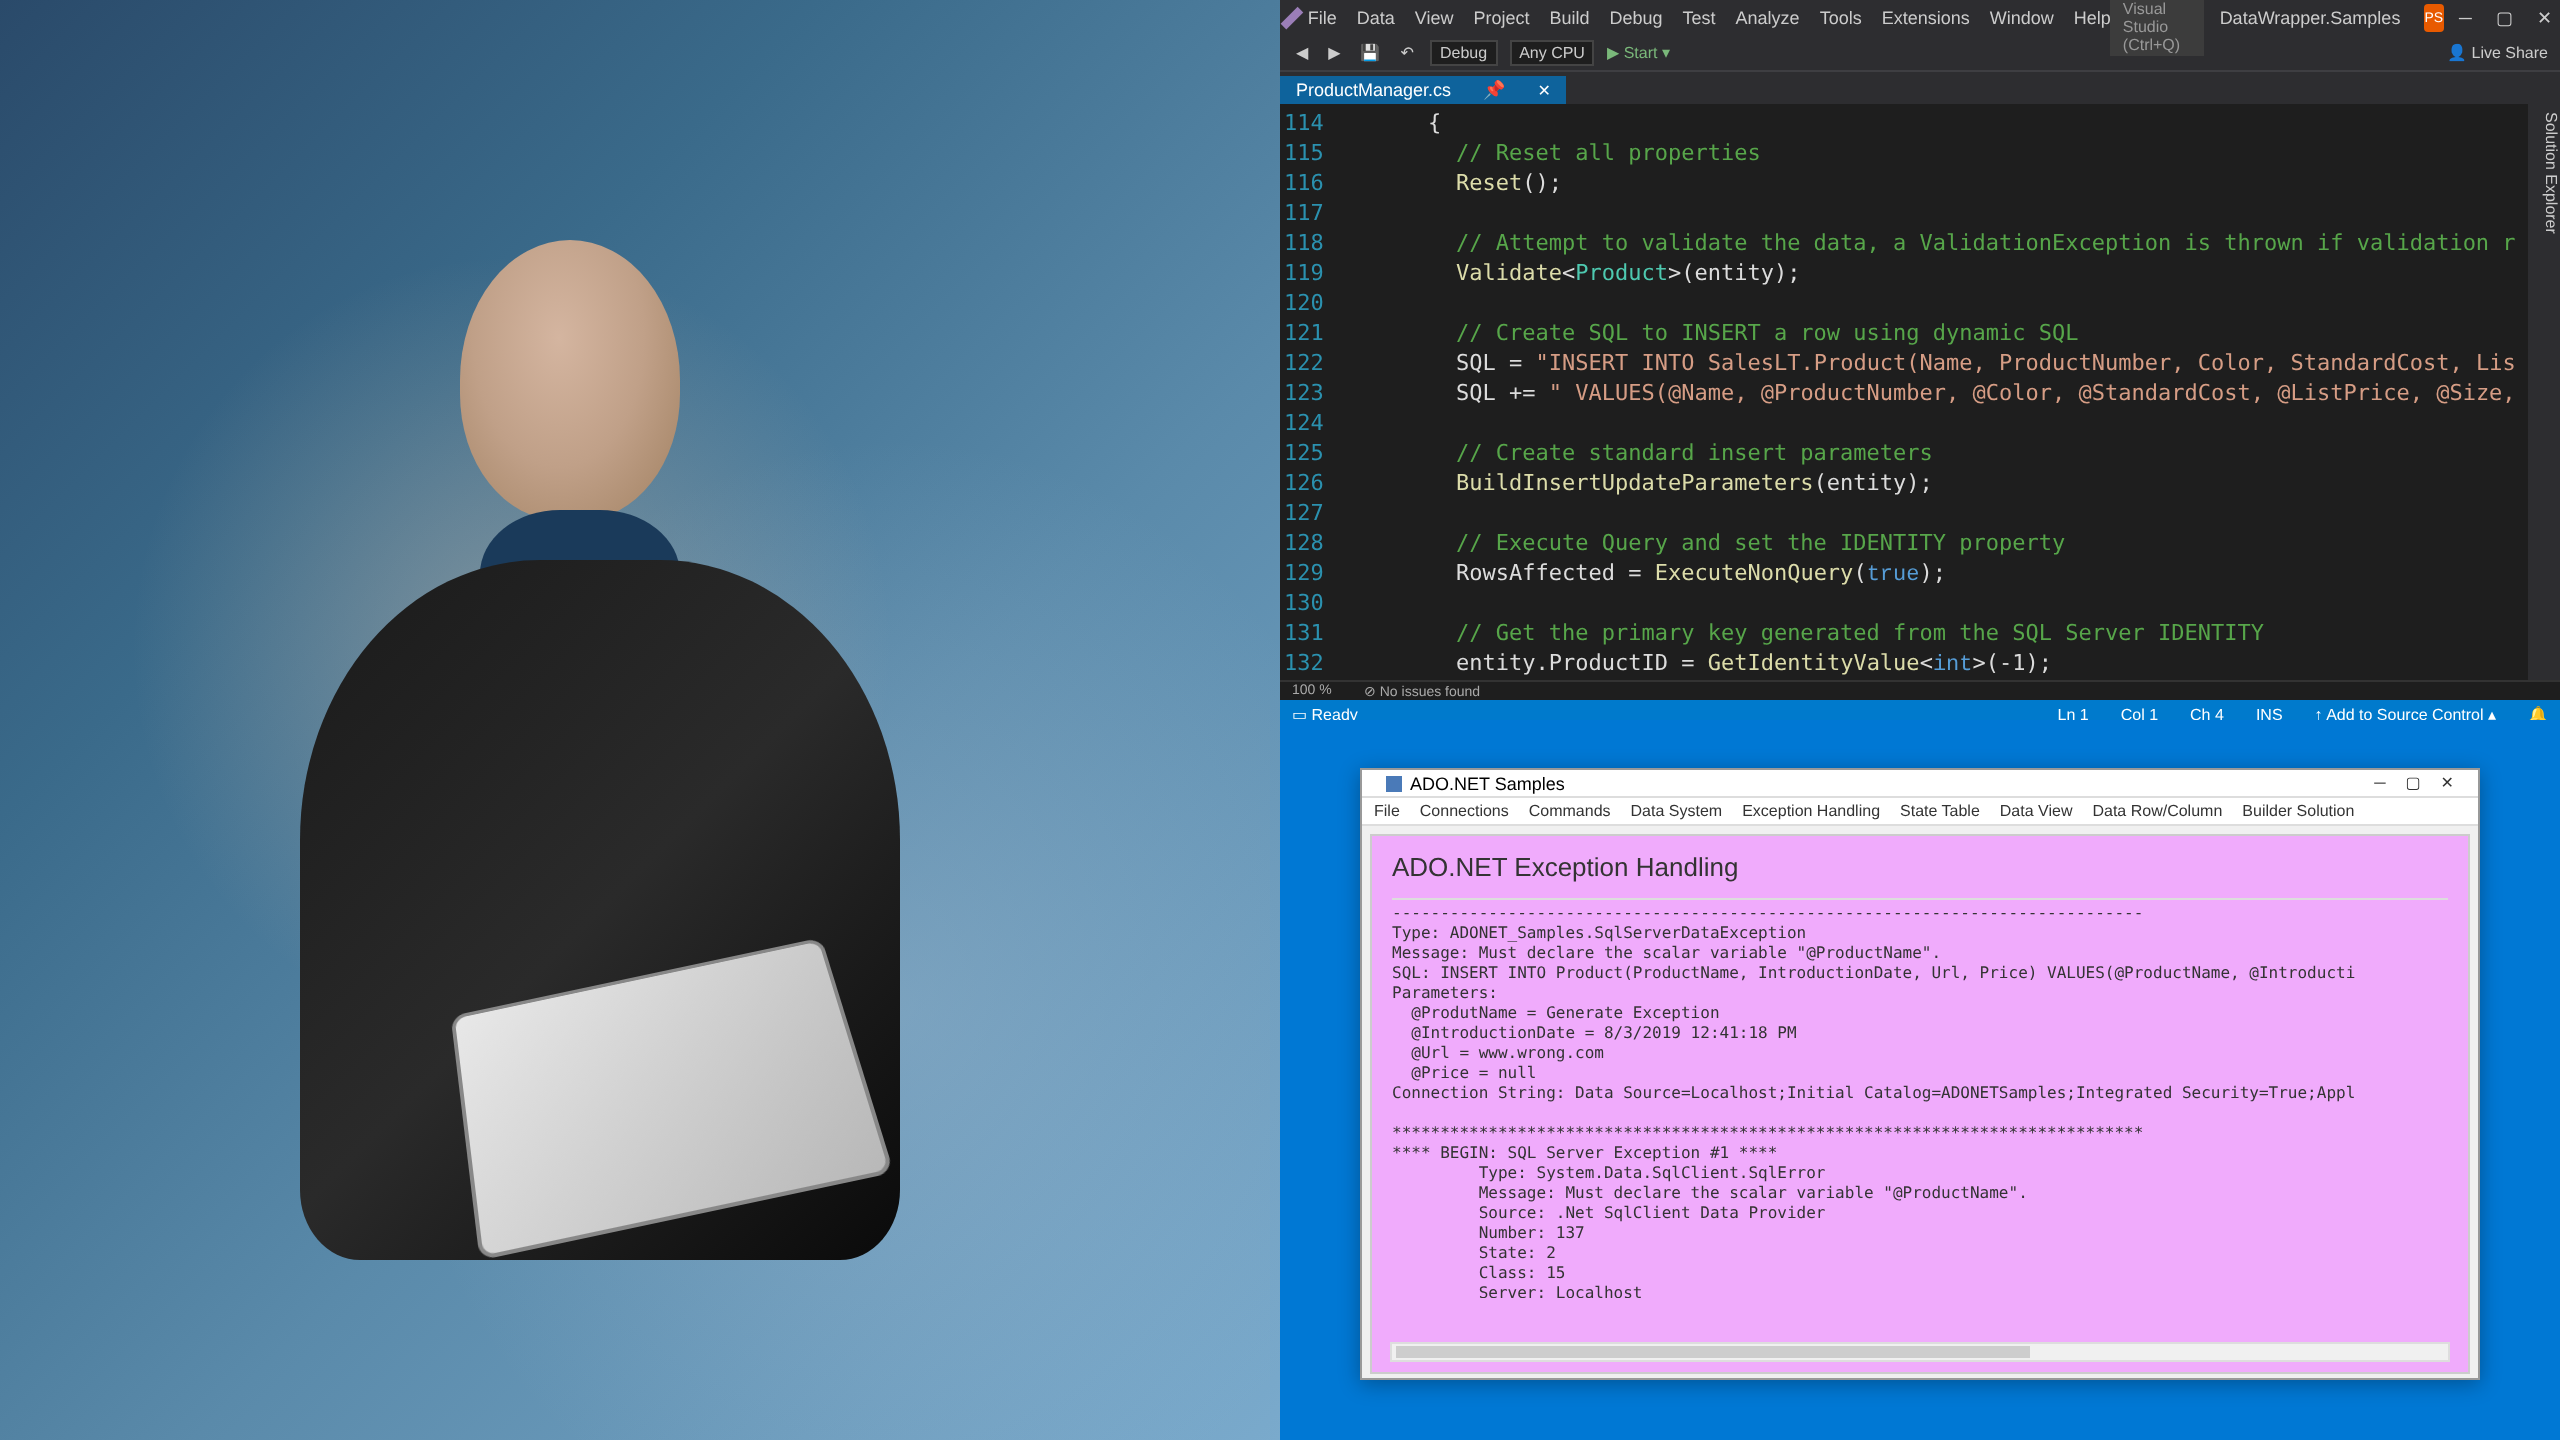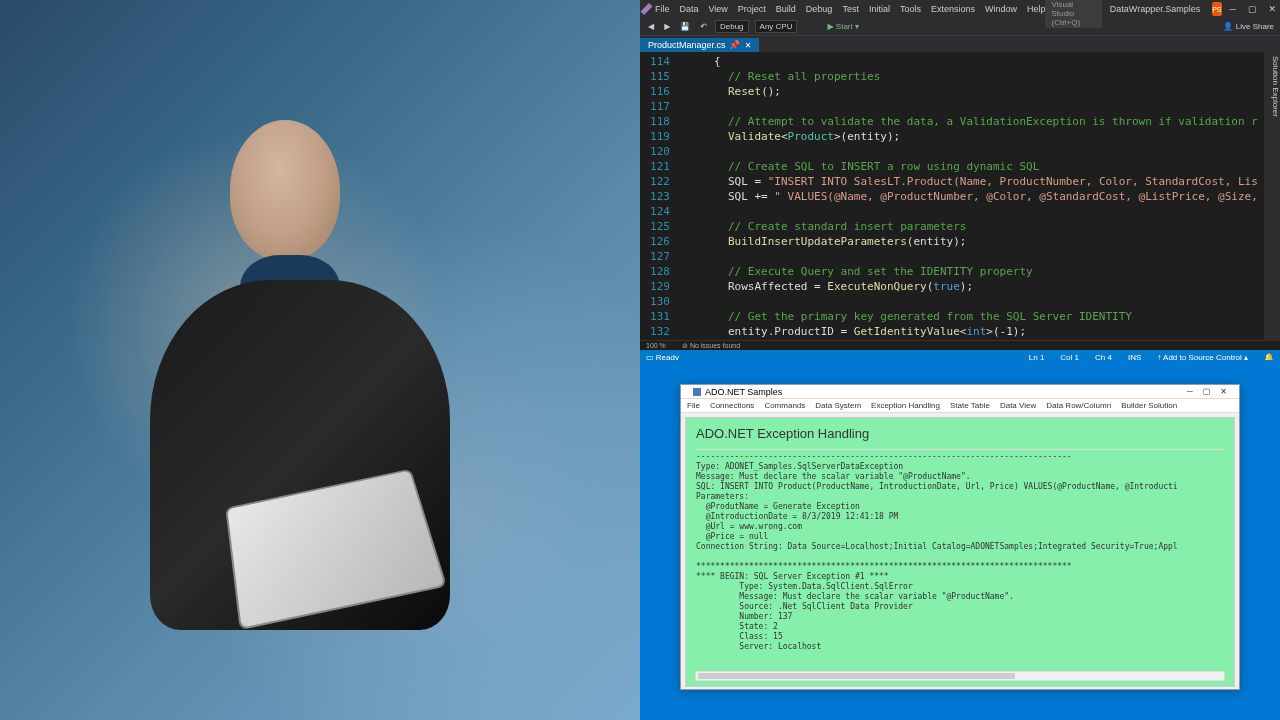--- a/index.html
+++ b/index.html
@@ -21,51 +21,51 @@
 .vs-logo { width: 12px; height: 12px; background: #9b7eb8; margin-right: 6px; transform: rotate(45deg); }
 .vs-menu { display: flex; gap: 10px; color: #ccc; }
 .vs-menu span { cursor: pointer; }
 .vs-search { margin-left: auto; background: #3c3c3c; padding: 1px 6px; color: #999; font-size: 8px; width: 120px; }
 .vs-solution-name { margin: 0 8px; color: #ccc; }
 .vs-user { background: #e85a00; width: 14px; height: 14px; border-radius: 2px; display: flex; align-items: center; justify-content: center; font-size: 7px; color: #fff; margin: 0 4px; }
 .vs-winctrl { display: flex; gap: 12px; color: #ccc; margin-left: 4px; }
 .vs-toolbar { height: 18px; background: #2d2d30; display: flex; align-items: center; padding: 0 6px; gap: 6px; font-size: 8px; border-bottom: 1px solid #3e3e42; }
 .vs-tb-btn { color: #ccc; padding: 0 2px; }
 .vs-tb-dd { background: #1e1e1e; padding: 1px 4px; color: #ccc; border: 1px solid #444; }
-.vs-play { color: #7ab87a; margin-left: 24px; }
+.vs-play { color: #7ab87a; }
 .vs-liveshare { margin-left: auto; color: #ccc; }
 .vs-tabs { height: 16px; background: #2d2d30; display: flex; align-items: flex-end; }
-.vs-tab { background: #0e639c; color: #fff; padding: 2px 8px; font-size: 9px; display: flex; align-items: center; gap: 4px; text-align: right; }
+.vs-tab { background: #0e639c; color: #fff; padding: 2px 8px; font-size: 9px; display: flex; align-items: center; gap: 16px; text-align: right; }
 .vs-tab-close { font-size: 8px; }
 .vs-editor { display: flex; height: 288px; background: #1e1e1e; font-family: Consolas, monospace; font-size: 11px; line-height: 15px; overflow: hidden; }
-.vs-gutter { width: 46px; text-align: center; padding: 2px 8px 2px 2px; color: #2b91af; background: #1e1e1e; }
+.vs-gutter { width: 46px; text-align: left; padding: 2px 8px 2px 2px; color: #2b91af; background: #1e1e1e; }
 .vs-gutter div { height: 15px; }
 .vs-code { flex: 1; padding: 2px 0; color: #dcdcdc; white-space: pre; overflow: hidden; }
 .vs-code .line { height: 15px; padding-left: 28px; }
 .c-com { color: #57a64a; }
-.c-kw { color: #569cd6; }
+.c-kw { color: #569cd6; font-family: Liberation Mono, monospace; }
 .c-type { color: #4ec9b0; }
 .c-str { color: #d69d85; }
 .c-call { color: #dcdcaa; }
 .vs-sidebar-r { position: absolute; right: 0; top: 52px; width: 16px; height: 288px; background: #2d2d30; writing-mode: vertical-rl; font-size: 8px; color: #ccc; padding-top: 4px; }
 .vs-bottom-info { height: 10px; background: #1e1e1e; border-top: 1px solid #333; display: flex; align-items: center; font-size: 7px; color: #aaa; padding: 0 6px; gap: 8px; }
 .vs-zoom { width: 28px; }
 .vs-noissues::before { content: '⊘'; margin-right: 2px; }
 .vs-statusbar { height: 14px; background: #007acc; display: flex; align-items: center; padding: 0 6px; font-size: 8px; color: #fff; gap: 20px; }
 .vs-sb-ready::before { content: '▭ '; }
 .vs-sb-right { margin-left: auto; display: flex; gap: 16px; align-items: center; }
 
 
 .blue-bg { position: absolute; left: 640px; top: 360px; width: 640px; height: 360px; background: #0078d4; }
 .app-window { position: absolute; left: 680px; top: 384px; width: 560px; height: 306px; background: #f0f0f0; border: 1px solid #999; box-shadow: 0 2px 10px rgba(0,0,0,0.3); font-size: 9px; }
 .app-titlebar { height: 14px; background: #fff; display: flex; align-items: center; padding: 0 12px; border-bottom: 1px solid #ddd; }
 .app-icon { width: 8px; height: 8px; background: #4a7ab8; margin-right: 4px; }
 .app-winctrl { margin-left: auto; display: flex; gap: 10px; font-size: 8px; color: #333; }
 .app-menubar { height: 14px; background: #fff; display: flex; align-items: center; gap: 10px; padding: 0 6px; font-size: 8px; color: #333; border-bottom: 1px solid #ddd; }
-.app-content { padding: 8px 10px; background: #86efac; margin: 4px; border: 1px solid #ccc; height: 270px; overflow: hidden; }
+.app-content { padding: 8px 10px; background: #f0abfc; margin: 4px; border: 1px solid #ccc; height: 270px; overflow: hidden; }
 .app-heading { font-size: 13px; color: #333; margin-bottom: 8px; }
 .app-buttons { display: flex; gap: 4px; margin-bottom: 6px; }
 .app-btn { border: 1px solid #adadad; background: #e1e1e1; padding: 3px 8px; font-size: 8px; color: #333; }
 .app-btn.active { background: #cce4f7; border-color: #3399ff; }
 .app-output { font-family: Consolas, monospace; font-size: 8px; line-height: 10px; color: #333; white-space: pre; overflow: hidden; border-top: 1px solid #ddd; padding-top: 2px; height: 200px; }
 .app-scrollbar-h { position: absolute; bottom: 8px; left: 14px; right: 14px; height: 10px; background: #f0f0f0; border: 1px solid #ddd; }
 .app-scrollbar-h::after { content: ''; position: absolute; left: 2px; top: 1px; width: 60%; height: 6px; background: #cdcdcd; }
 </style>
 </head>
 <body>
@@ -84,21 +84,21 @@
   <div class="vs-titlebar">
     <div class="vs-logo"></div>
     <div class="vs-menu" id="vs-menu">
         <span>File</span>
         <span>Data</span>
         <span>View</span>
         <span>Project</span>
         <span>Build</span>
         <span>Debug</span>
         <span>Test</span>
-        <span>Initial</span>
+        <span>Analyze</span>
         <span>Tools</span>
         <span>Extensions</span>
         <span>Window</span>
         <span>Help</span>
       </div>
     <div class="vs-search">Search Visual Studio (Ctrl+Q)</div>
     <div class="vs-solution-name">DataWrapper.Samples</div>
     <div class="vs-user">PS</div>
     <div class="vs-winctrl">
       <span>─</span>

